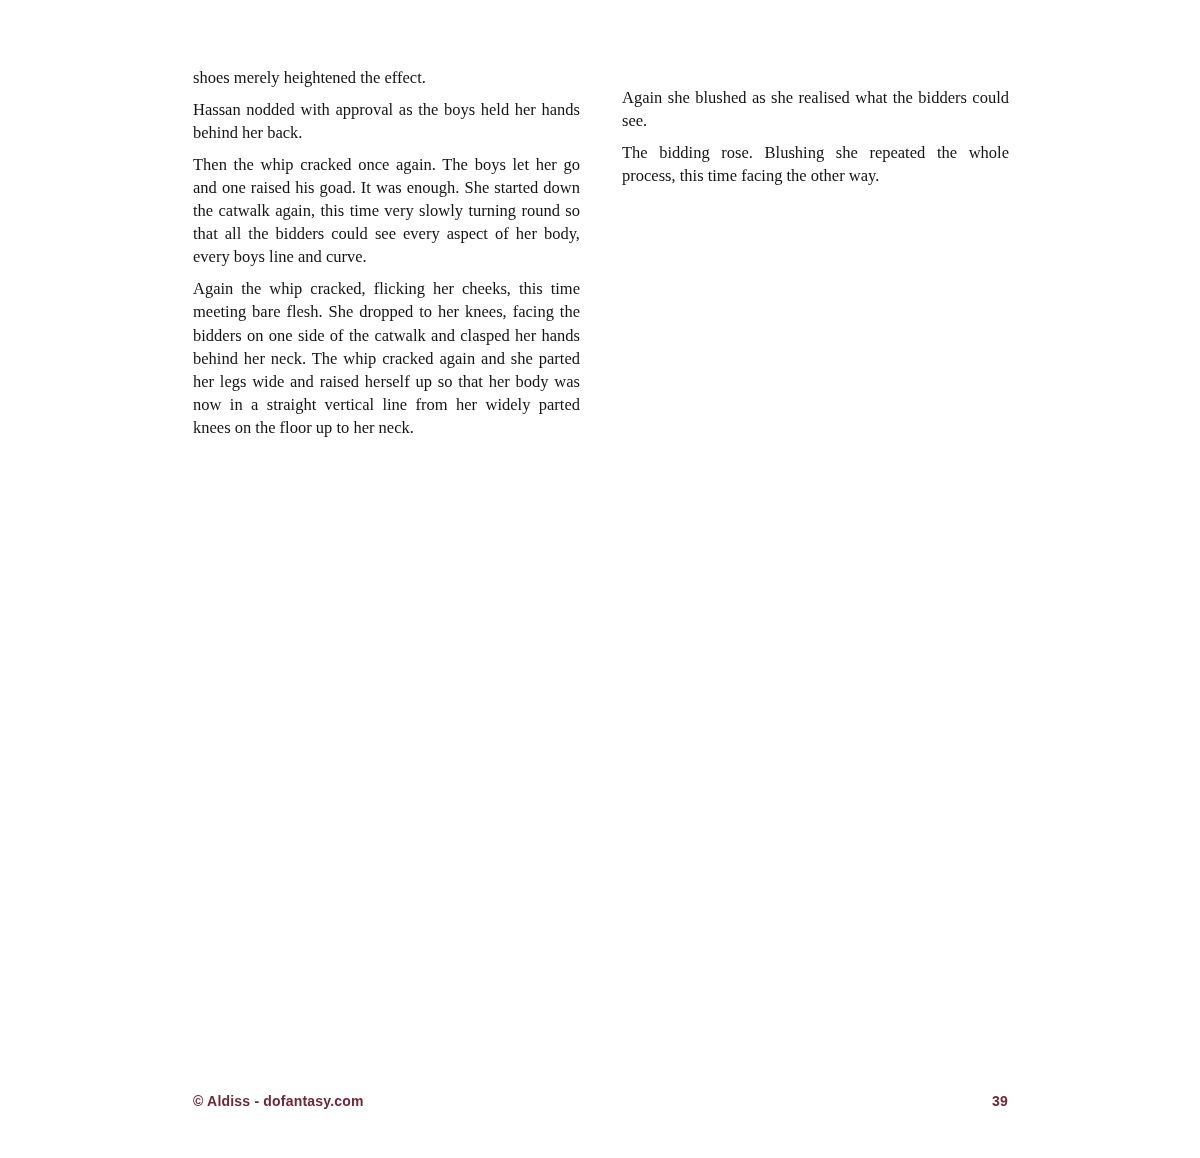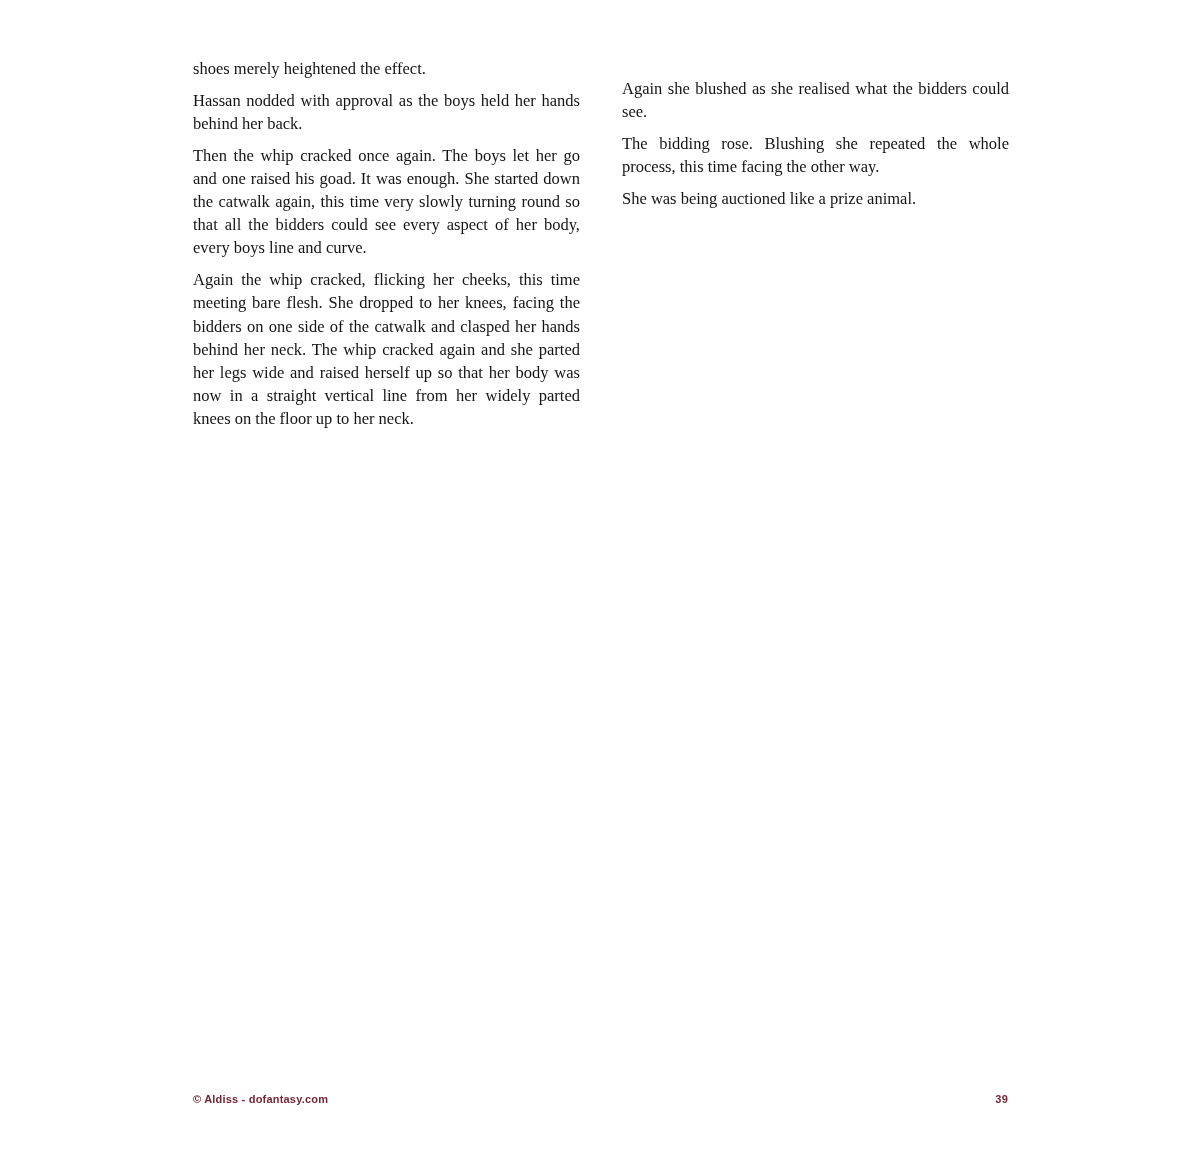--- a/index.html
+++ b/index.html
@@ -10,21 +10,21 @@
   .page {
     position: relative;
     width: 1200px;
     height: 1158px;
     background: #ffffff;
     overflow: hidden;
   }
   .content {
     position: absolute;
     left: 193px;
-    top: 57px;
+    top: 66px;
     width: 816px;
     display: flex;
     gap: 42px;
     justify-content: center;
   }
   .column {
     width: 387px;
     font-family: "Liberation Serif", "DejaVu Serif", serif;
     font-size: 16.5px;
     line-height: 23.2px;
@@ -40,21 +40,21 @@
   .footer {
     position: absolute;
     left: 193px;
     width: 815px;
     top: 1093px;
     display: flex;
     justify-content: space-between;
     align-items: baseline;
     font-family: "Liberation Sans", "DejaVu Sans", sans-serif;
     font-weight: bold;
-    font-size: 11px;
+    font-size: 14px;
     letter-spacing: 0.2px;
     color: #722636;
   }
 </style>
 </head>
 <body>
 
 <div class="page" style="background: rgb(255, 255, 255);">
 
   <div class="content">
@@ -62,21 +62,20 @@
     <div class="column column-left" style="color: rgb(20, 20, 20);">
       <p>shoes merely heightened the effect.</p>
       <p>Hassan nodded with approval as the boys held her hands behind her back.</p>
       <p>Then the whip cracked once again. The boys let her go and one raised his goad. It was enough. She started down the catwalk again, this time very slowly turning round so that all the bidders could see every aspect of her body, every boys line and curve.</p>
       <p>Again the whip cracked, flicking her cheeks, this time meeting bare flesh. She dropped to her knees, facing the bidders on one side of the catwalk and clasped her hands behind her neck. The whip cracked again and she parted her legs wide and raised herself up so that her body was now in a straight vertical line from her widely parted knees on the floor up to her neck.</p>
     </div>
 
     <div class="column column-right" style="color: rgb(20, 20, 20);">
       <p>Again she blushed as she realised what the bidders could see.</p>
       <p>The bidding rose. Blushing she repeated the whole process, this time facing the other way.</p>
-      <p>She was being auctioned like a prize animal.</p>
     </div>
 
   </div>
 
   <div class="footer" style="color: rgb(114, 38, 54);">
     <span>© Aldiss - dofantasy.com</span>
     <span>39</span>
   </div>
 
 </div>

